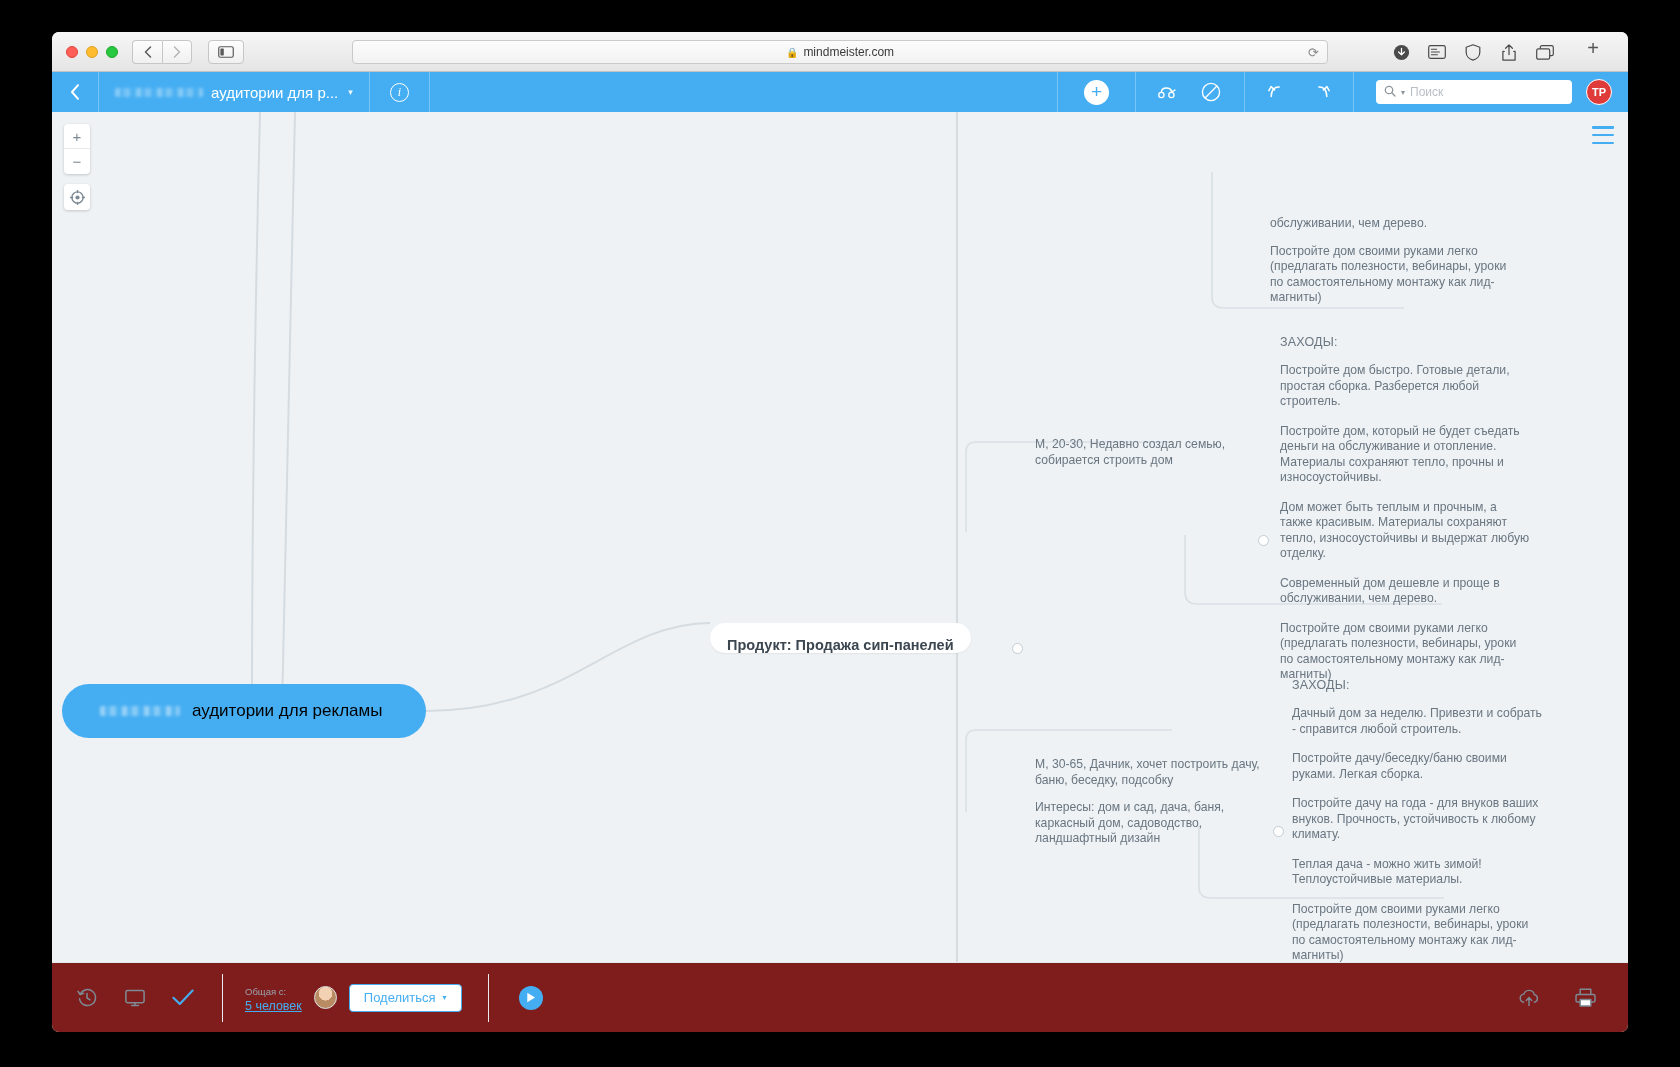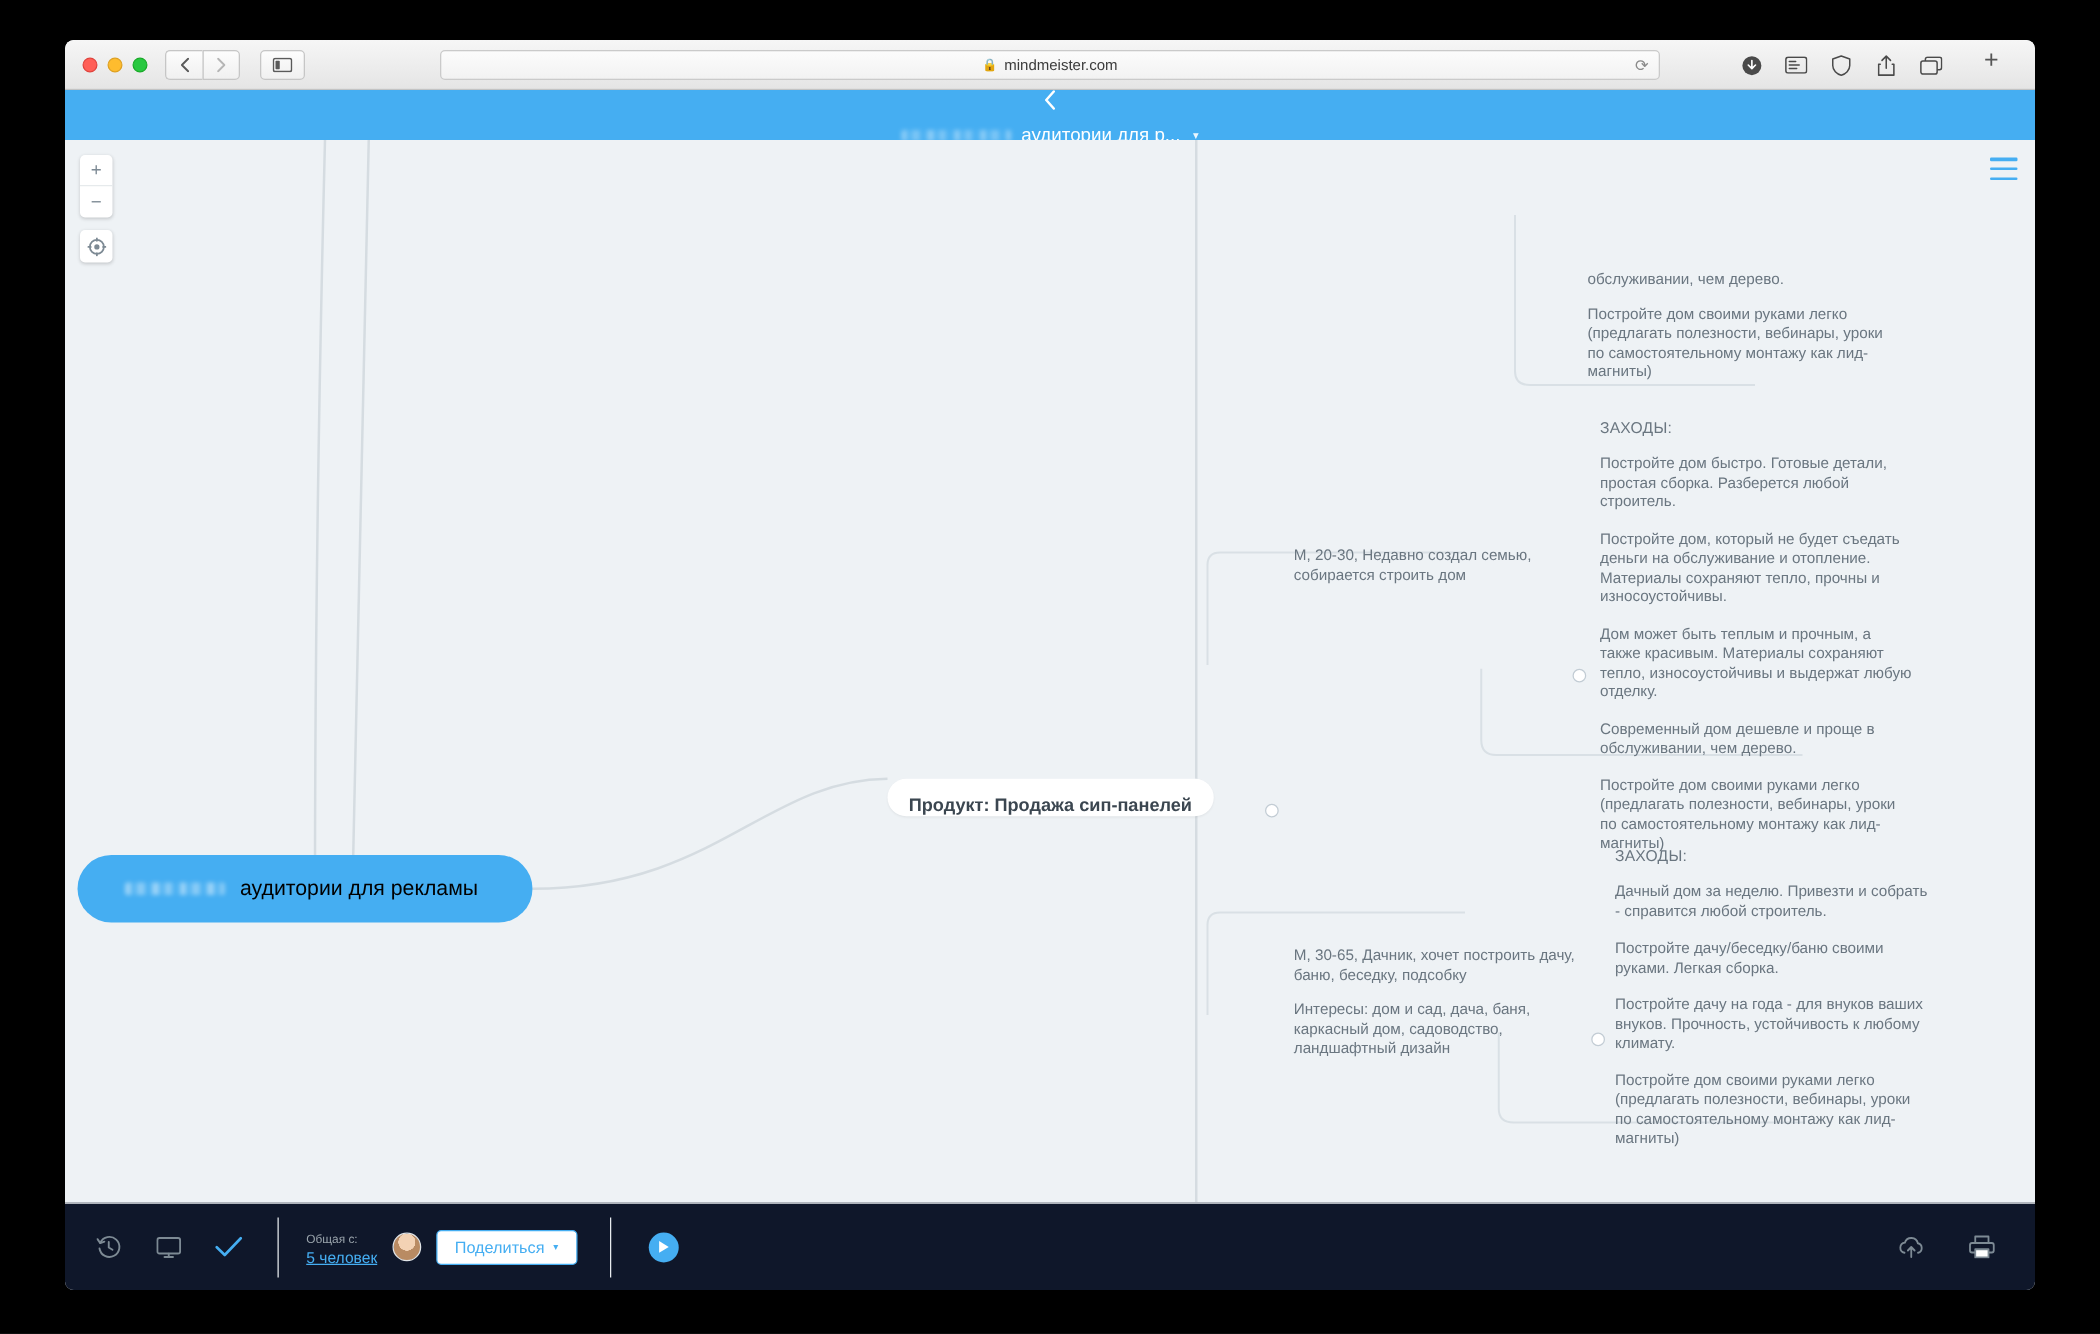--- a/index.html
+++ b/index.html
@@ -59,21 +59,21 @@
   #dl-icon   { right: 216px; }
   #read-icon { right: 180px; }
   #shield-icon { right: 144px; }
   #share-icon  { right: 108px; }
   #tabs-icon   { right: 72px; }
   #newtab-icon { right: 24px; color: #555; font-size: 20px; top: 6px; }
 
   
   #app-toolbar {
     position: relative; height: 40px; background: #45aef2;
-    display: flex; align-items: center; color: #fff; flex-direction: column;
+    display: flex; align-items: center; color: #fff;
   }
   .tb-sep { width: 1px; height: 40px; background: rgba(255,255,255,.28); }
   #tb-back {
     width: 46px; height: 40px; display: flex; align-items: center;
     justify-content: center; font-size: 17px; font-weight: 600;
   }
   #map-title-group {
     display: flex; align-items: center; gap: 8px;
     padding: 0 16px; height: 40px; flex: 0 0 auto;
   }
@@ -197,21 +197,21 @@
   .top-fragment p + p { margin-top: 12px; }
 
   
   .node-dot {
     position: absolute; width: 11px; height: 11px; border-radius: 50%;
     background: #fff; border: 1.6px solid #c2ccd4;
   }
 
   
   #bottom-bar {
-    position: relative; height: 70px; background: #0f172a;
+    position: relative; height: 70px; background: #7f1d1d;
     border-top: 1px solid #e3e8eb; display: flex; align-items: center;
   }
   .bb-ico {
     width: 26px; height: 26px; display: flex; align-items: center;
     justify-content: center; color: #7d8a94; margin-left: 22px;
   }
   #bb-check { color: #45aef2; font-size: 20px; }
   .bb-sep { width: 1px; height: 48px; background: #e7ebee; margin-left: 26px; }
   #share-block { display: flex; align-items: center; gap: 12px; margin-left: 22px; }
   #shared-with-label { font-size: 9.5px; color: #9aa4ac; line-height: 12px; }
@@ -451,20 +451,21 @@
       <p>М, 30-65, Дачник, хочет построить дачу, баню, беседку, подсобку</p>
       <p>Интересы: дом и сад, дача, баня, каркасный дом, садоводство, ландшафтный дизайн</p>
     </div>
     <div class="node-dot" style="left:1221px; top:714px;"></div>
 
     <div class="idea-col" style="left:1240px; top:550px;">
       <div class="idea-head">ЗАХОДЫ:</div>
       <div class="idea-item">Дачный дом за неделю. Привезти и собрать - справится любой строитель.</div>
       <div class="idea-item">Постройте дачу/беседку/баню своими руками. Легкая сборка.</div>
       <div class="idea-item">Постройте дачу на года - для внуков ваших внуков. Прочность, устойчивость к любому климату.</div>
+      <div class="idea-item">Теплая дача - можно жить зимой! Теплоустойчивые материалы.</div>
       <div class="idea-item">Постройте дом своими руками легко (предлагать полезности, вебинары, уроки по самостоятельному монтажу как лид-магниты)</div>
     </div>
 
     <div class="idea-col" style="left:1228px; top:840px;">
       <div class="idea-head">ЗАХОДЫ:</div>
 
     </div>
   </div>
 
   <div id="bottom-bar">

